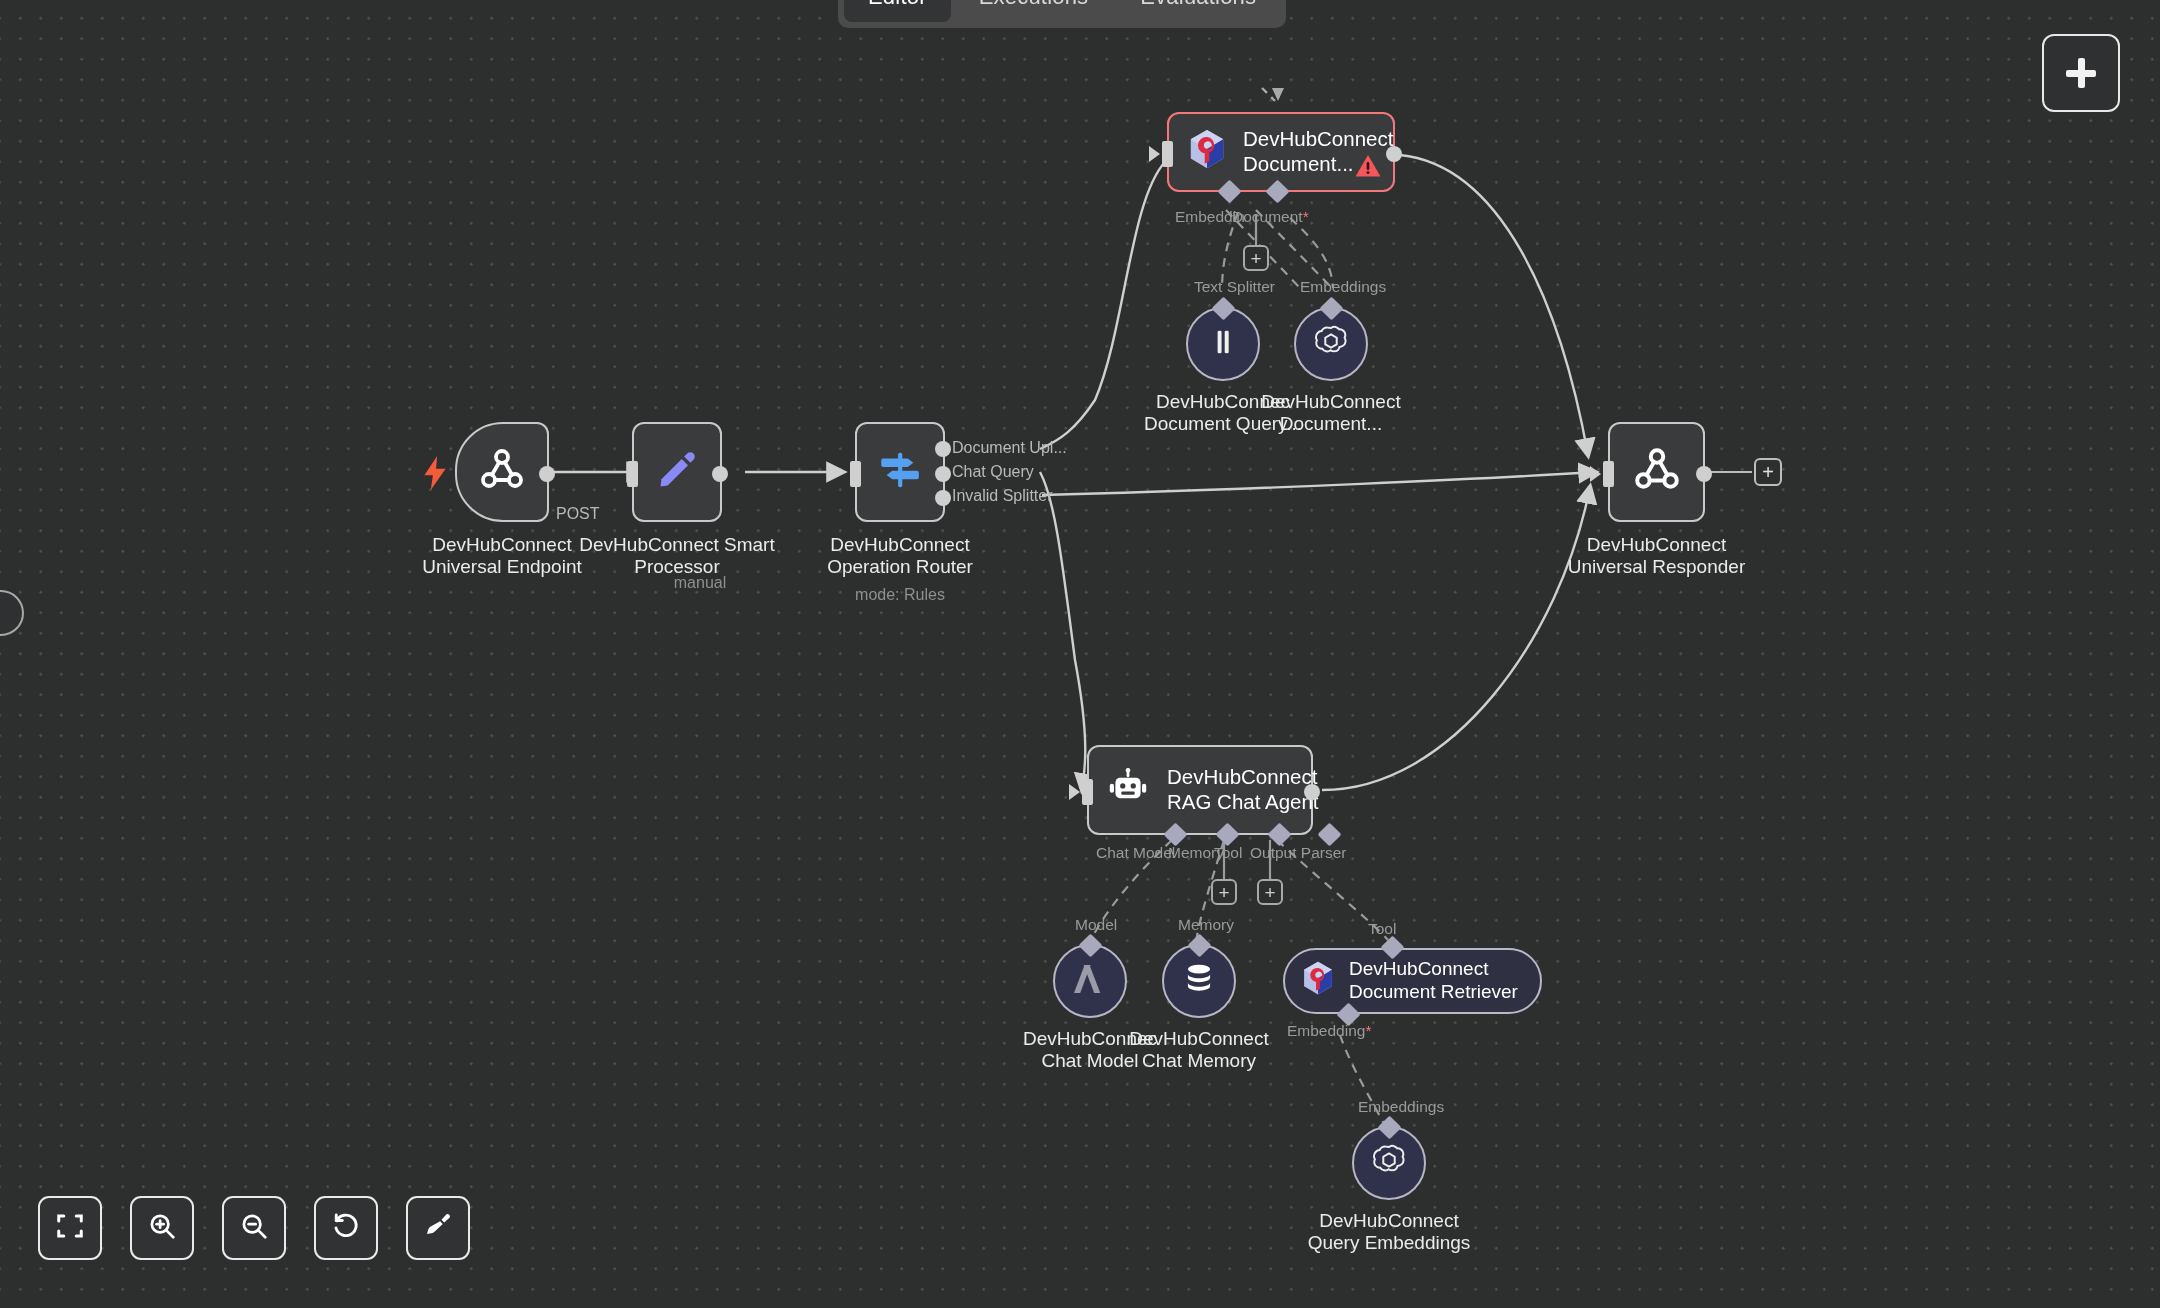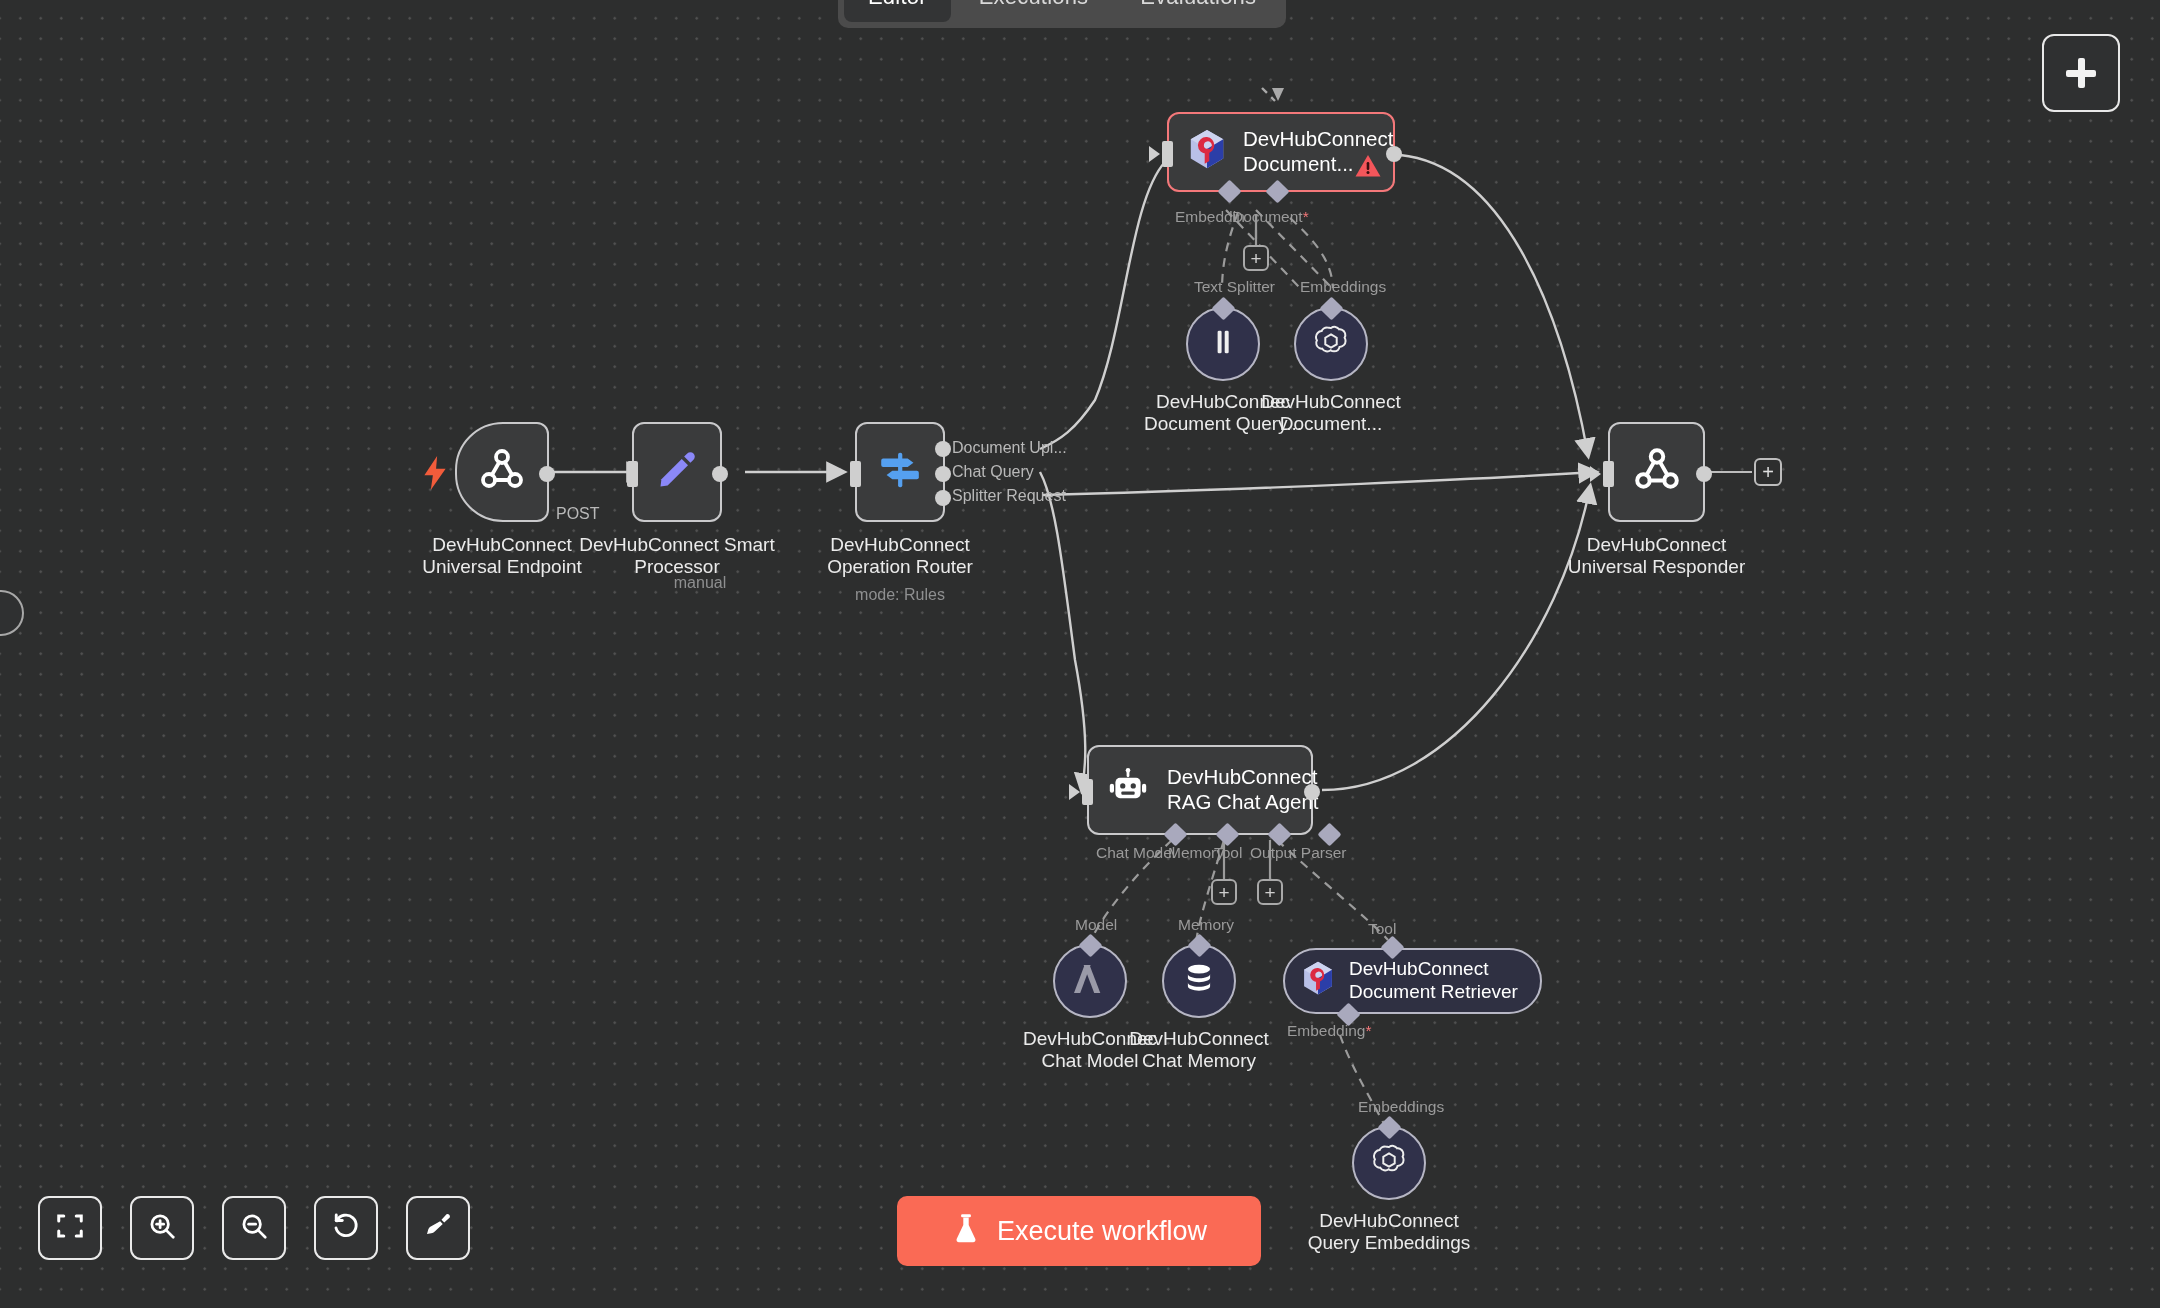--- a/index.html
+++ b/index.html
@@ -295,21 +295,21 @@
       <div class="dot-out" style="right:-8px; top:66px;"></div>
     </div>
     <div class="node-caption" style="top:112px;">
       <div>DevHubConnect</div>
       <div>Operation Router</div>
     </div>
     <div class="node-sub" style="top:164px;">mode: Rules</div>
   </div>
   <div class="port-label on-canvas" style="left:952px; top:439px;">Document Upl...</div>
   <div class="port-label on-canvas" style="left:952px; top:463px;">Chat Query</div>
-  <div class="port-label on-canvas" style="left:952px; top:487px;">Splitter Request</div>
+  <div class="port-label on-canvas" style="left:952px; top:487px;">Invalid Splitter</div>
 
   <div class="node" style="left:1167px; top:112px;">
     <div class="box error" style="width:228px;height:80px;padding:0 18px; gap:16px;">
       <span>
         <svg width="40" height="42" viewBox="0 0 40 44">
           <path d="M20 1 L37 10.8 V31 L20 41 L3 31 V10.8 Z" fill="#b9c0e8"></path>
           <path d="M20 1 L37 10.8 L20 21 L3 10.8 Z" fill="#cdd3f0"></path>
           <path d="M20 21 L37 10.8 V31 L20 41 Z" fill="#2b3ea8"></path>
           <path d="M20 8.5 A8.6 8.6 0 1 0 20 25.6 A8.6 8.6 0 0 0 20 8.5 Z M20 13 A4.2 4.2 0 1 1 20 21.2 A4.2 4.2 0 0 1 20 13 Z" fill="#dc2a41"></path>
           <path d="M17.6 20.6 h4.8 v13 l-4.8 2.8 z" fill="#dc2a41"></path>
@@ -548,23 +548,14 @@
     <div class="tbtn">
       <span>
         <svg width="30" height="30" viewBox="0 0 24 24" fill="#fff">
           <path d="M18.8 2.6 a2 2 0 0 1 2.6 2.6 l-4.4 4 -2.2-2.2 z"></path>
           <path d="M13.7 8.2 L15.8 10.3 L9.4 16.4 a4.6 4.6 0 0 1-2.8 1.4 l-3.4.6 1-3.6 a4.6 4.6 0 0 1 1.3-2.1 z"></path>
         </svg>
       </span>
     </div>
   </div>
 
-  <div class="execute-btn">
-    <span>
-      <svg width="30" height="32" viewBox="0 0 24 26" fill="#fff">
-        <rect x="8" y="1" width="8" height="2.4" rx="1"></rect>
-        <path d="M9.8 3.6 h4.4 v6.2 l5.3 11.1 a2 2 0 0 1-1.8 2.9 H6.3 a2 2 0 0 1-1.8-2.9 L9.8 9.8 Z"></path>
-      </svg>
-    </span>
-    <span class="lbl">Execute workflow</span>
-  </div>
 
 </div>
 
 </body></html>

